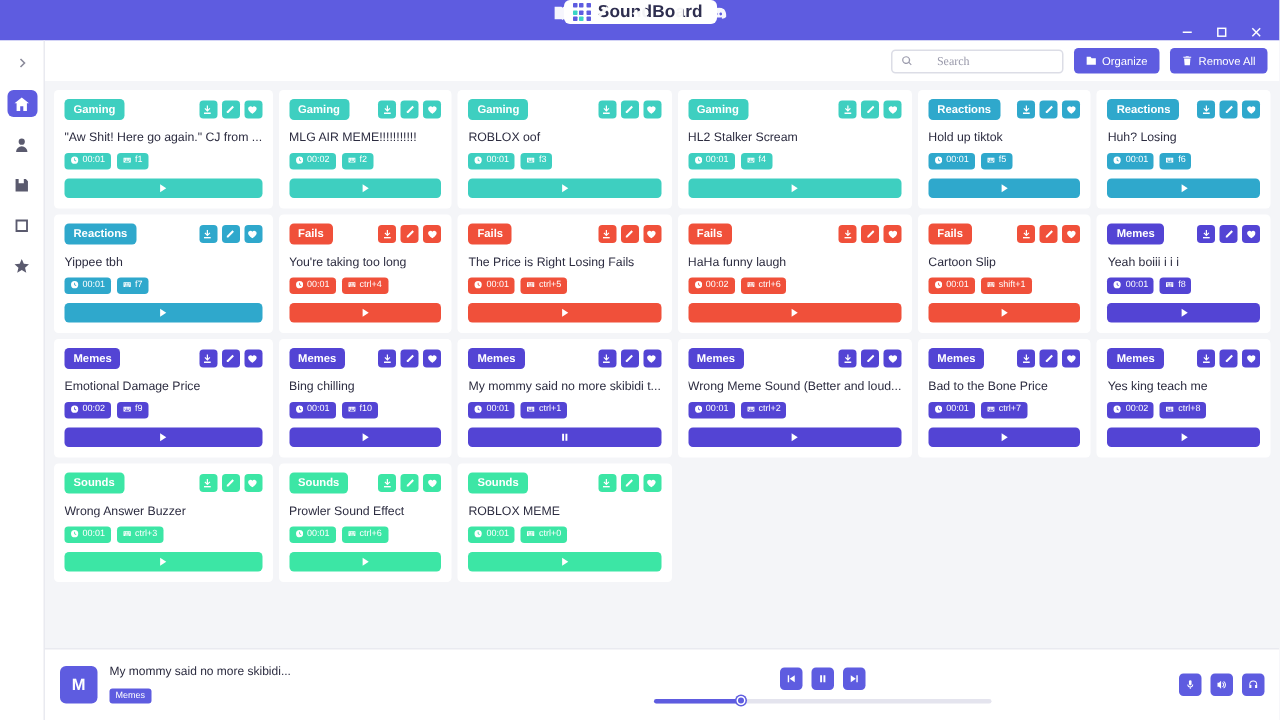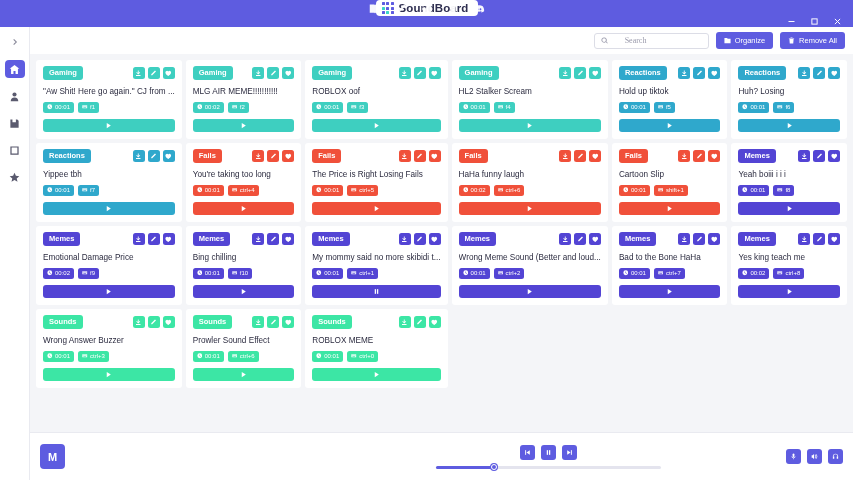--- a/index.html
+++ b/index.html
@@ -951,21 +951,21 @@
                 <path d="M12.3 1.3l2.4 2.4L5.4 13H3v-2.4L12.3 1.3z"></path>
               </svg>
             </span>
             <span class="act" style="background:#5344d4">
               <svg viewBox="0 0 16 16">
                 <path d="M8 14.5S1 10.3 1 5.9A3.9 3.9 0 018 3.6 3.9 3.9 0 0115 5.9c0 4.4-7 8.6-7 8.6z"></path>
               </svg>
             </span>
           </span>
         </div>
-        <div class="card-title">Bad to the Bone HaHa</div>
+        <div class="card-title">Bad to the Bone Price</div>
         <div class="chips">
           <span class="chip" style="background:#5344d4">
             <svg viewBox="0 0 16 16">
               <path d="M8 1a7 7 0 100 14A7 7 0 008 1zm.8 3.2v3.5l2.6 1.6-.8 1.3-3.4-2.1V4.2h1.6z"></path>
             </svg>
             <span>00:01</span>
           </span>
           <span class="chip" style="background:#5344d4">
             <svg viewBox="0 0 16 16">
               <path d="M1 3.5h14v9H1v-9zm1.8 1.8v1.5h1.6V5.3H2.8zm3 0v1.5h1.6V5.3H5.8zm3 0v1.5h1.6V5.3H8.8zm3 0v1.5h1.4V5.3h-1.4zM2.8 7.8v1.5h1.6V7.8H2.8zm3 0v1.5h1.6V7.8H5.8zm3 0v1.5h1.6V7.8H8.8zm3 0v1.5h1.4V7.8h-1.4zM4.2 10.2v1.4h7.6v-1.4H4.2z"></path>
@@ -1146,20 +1146,24 @@
             <polygon points="3,1.5 3,10.5 10,6"></polygon>
           </svg>
         </button>
       </div>
     </div>
 </div>
 
 <div class="player">
   <div class="np">
     <div class="np-art">M</div>
+    <div>
+      <div class="np-title">My mommy said no more skibidi...</div>
+      <span class="np-tag">Memes</span>
+    </div>
   </div>
 
   <div class="pl-center">
     <div class="pl-btns">
       <button class="pl-btn">
         <svg viewBox="0 0 12 12">
             <rect x="2" y="2" width="1.6" height="8"></rect>
             <polygon points="10,2 10,10 4.2,6"></polygon>
           </svg>
       </button>

